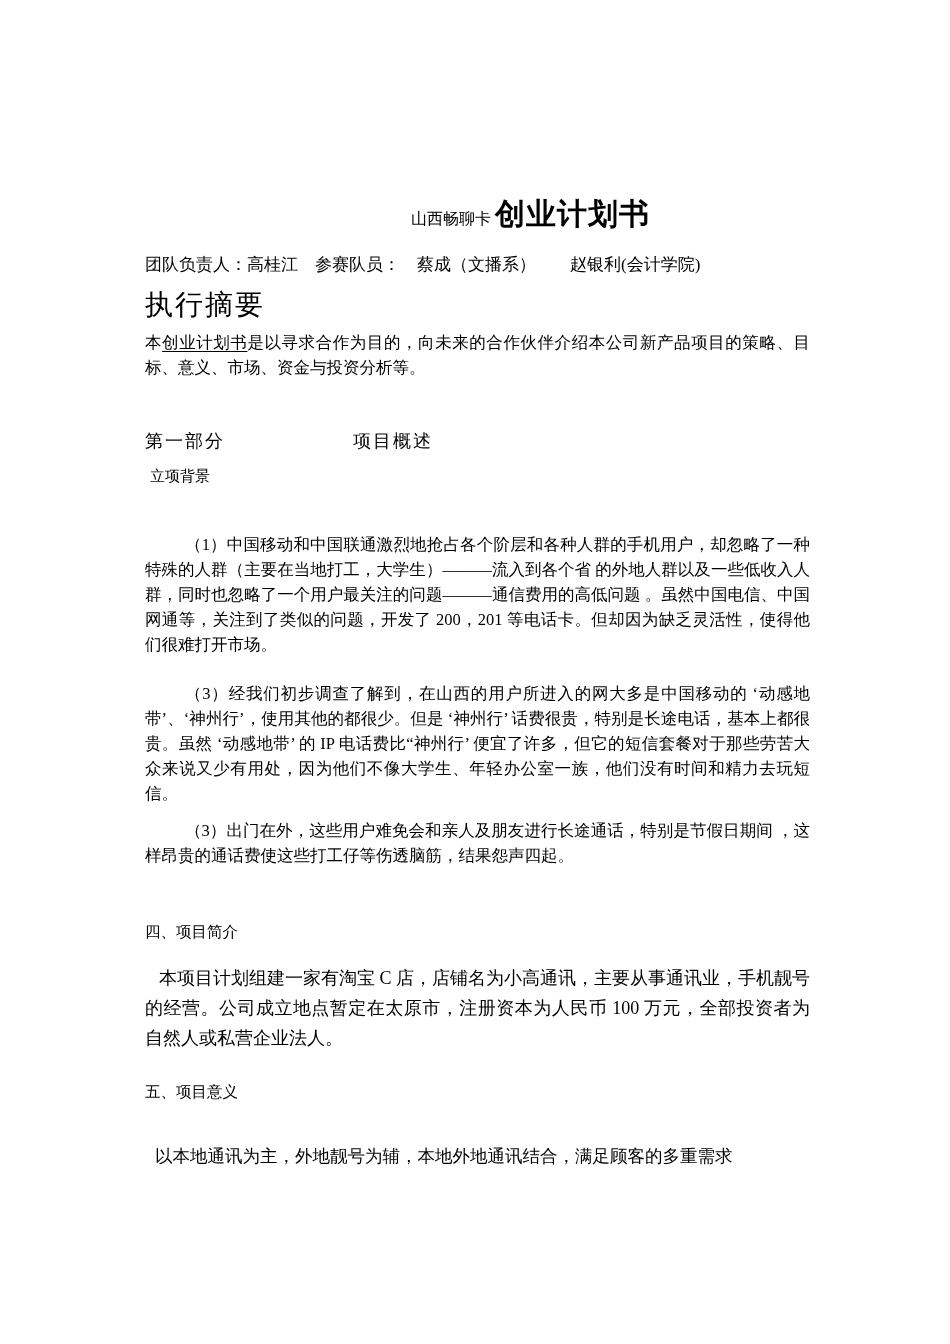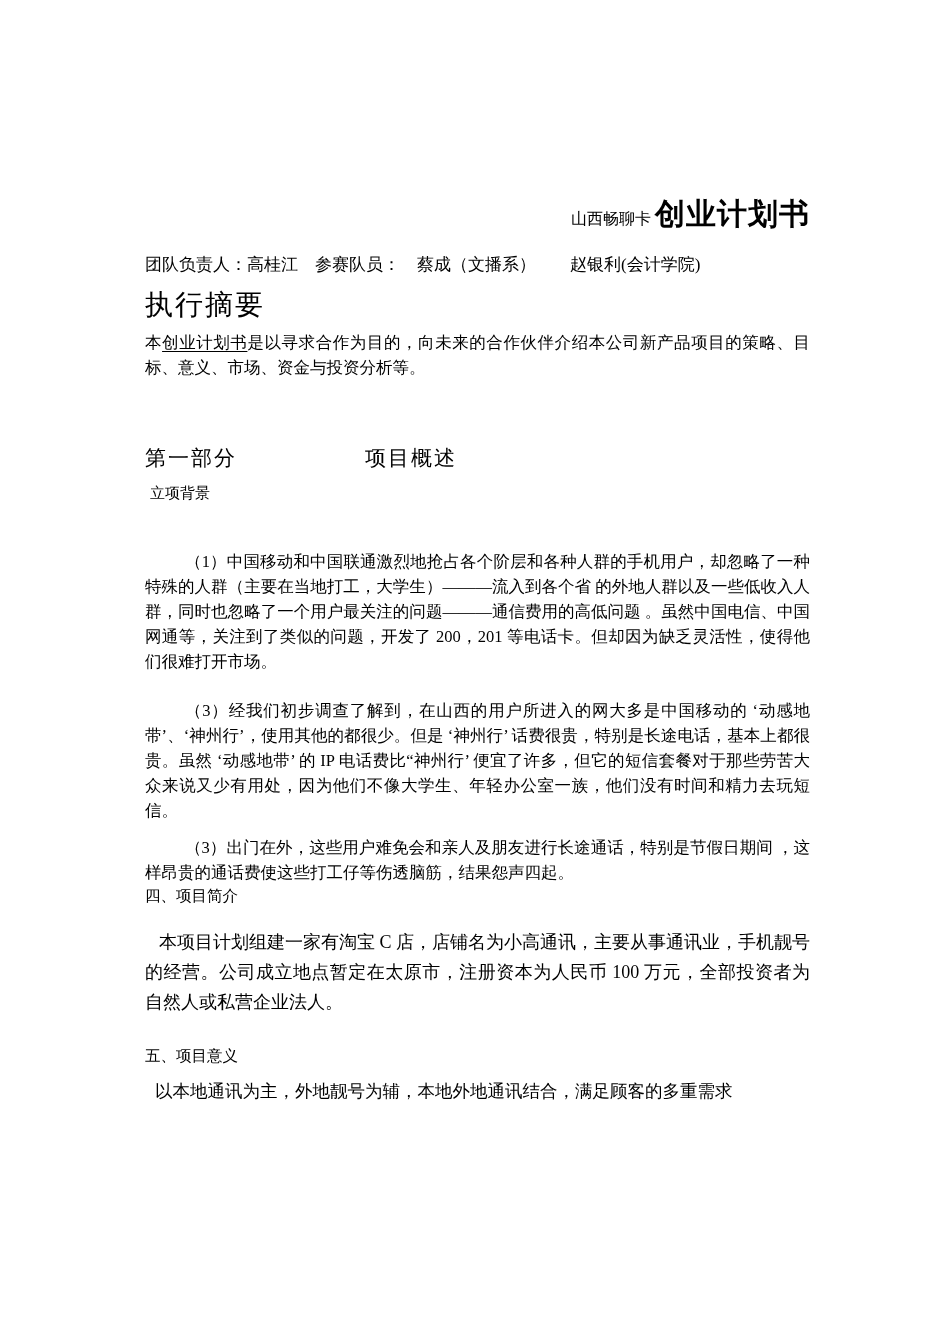--- a/index.html
+++ b/index.html
@@ -14,21 +14,21 @@
     color: #000000;
     overflow: hidden;
   }
   .page {
     box-sizing: border-box;
     width: 950px;
     height: 1344px;
     padding: 195px 140px 40px 145px;
   }
   .title-line {
-    text-align: right;
+    text-align: center;
     padding-left: 106px;
     line-height: 38px;
     white-space: nowrap;
   }
   .title-prefix {
     font-size: 16px;
   }
   .title-main {
     font-size: 30px;
     font-weight: bold;
@@ -51,22 +51,22 @@
     margin-top: 7px;
     font-size: 16.5px;
     line-height: 25px;
     text-align: justify;
   }
   .underlined {
     text-decoration: underline;
     text-underline-offset: 3px;
   }
   .part-heading {
-    margin-top: 62px;
-    font-size: 21px;
+    margin-top: 45px;
+    font-size: 18px;
     line-height: 32px;
     letter-spacing: 2px;
   }
   .part-title-gap {
     display: inline-block;
     margin-left: 128px;
   }
   .subheading {
     margin-top: 8px;
     padding-left: 5px;
@@ -76,37 +76,38 @@
   .para {
     font-size: 16.5px;
     line-height: 25px;
     text-align: justify;
     text-indent: 40px;
   }
   .para-1 { margin-top: 45px; }
   .para-2 { margin-top: 24px; }
   .para-3 { margin-top: 12px; }
   .section4-heading {
+    margin-top: 53px;
     font-size: 15.5px;
     line-height: 22px;
   }
   .section4-body {
     margin-top: 20px;
     font-size: 18px;
     line-height: 30px;
     text-align: justify;
     text-indent: 14px;
   }
   .section5-heading {
     margin-top: 28px;
     font-size: 15.5px;
     line-height: 22px;
   }
   .section5-body {
-    margin-top: 12px;
+    margin-top: 41px;
     font-size: 17.5px;
     line-height: 25px;
     text-indent: 10px;
   }
 </style>
 </head>
 <body>
 
 <div class="page">
 

